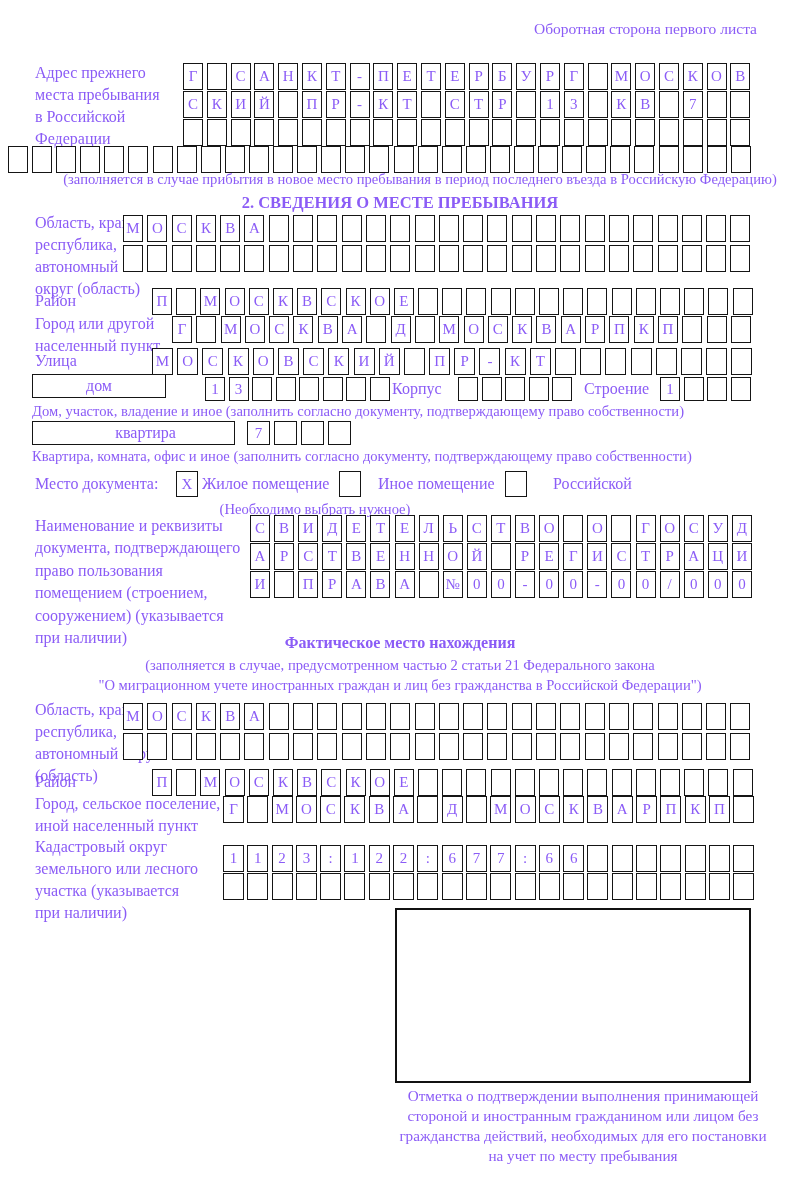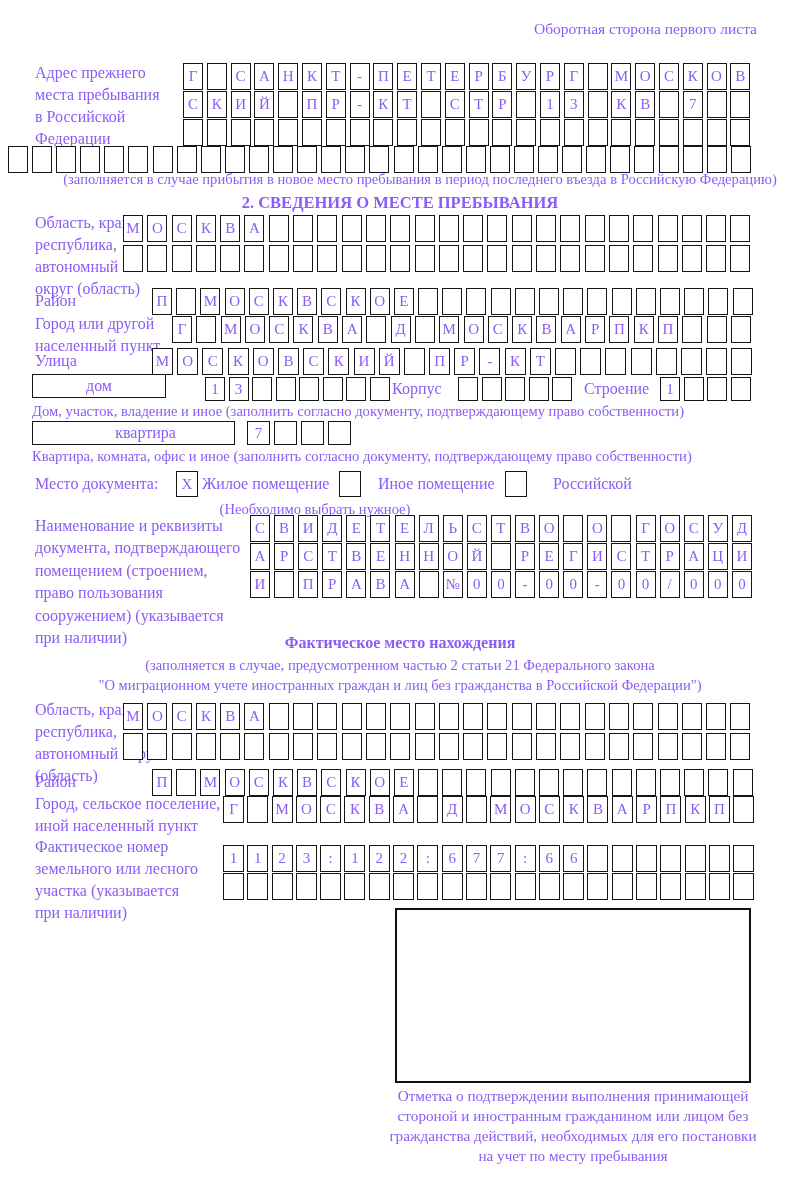--- a/index.html
+++ b/index.html
@@ -341,22 +341,22 @@
   <div class="lbl" style="left:202px;top:473px;">Жилое помещение</div>
   <div class="ckb" style="left:339px;top:471px;"></div>
   <div class="lbl" style="left:378px;top:473px;">Иное помещение</div>
   <div class="ckb" style="left:505px;top:471px;"></div>
   <div class="lbl" style="left:553px;top:473px;">Российской</div>
   <div class="note" style="left:165px;top:501px;width:300px;text-align:center;">(Необходимо выбрать нужное)</div>
 
   <div class="lbl" style="left:35px;top:515px;line-height:22.4px;">
     <div>Наименование и реквизиты</div>
     <div>документа, подтверждающего</div>
+    <div>право пользования</div>
     <div>помещением (строением,</div>
-    <div>право пользования</div>
     <div>сооружением) (указывается</div>
     <div>при наличии)</div>
   </div>
   <div class="row" style="left:250px;top:515px;gap:4.1px;">
       <span class="cb">С</span>
       <span class="cb">В</span>
       <span class="cb">И</span>
       <span class="cb">Д</span>
       <span class="cb">Е</span>
       <span class="cb">Т</span>
@@ -542,21 +542,21 @@
       <span class="cb">В</span>
       <span class="cb">А</span>
       <span class="cb">Р</span>
       <span class="cb">П</span>
       <span class="cb">К</span>
       <span class="cb">П</span>
       <span class="cb"></span>
     </div>
 
   <div class="lbl" style="left:35px;top:836px;">
-    <div>Фактическое номер</div>
+    <div>Кадастровый округ</div>
     <div>земельного или лесного</div>
     <div>участка (указывается</div>
     <div>при наличии)</div>
   </div>
   <div class="row w21" style="left:223px;top:845px;gap:3.3px;">
       <span class="cb">1</span>
       <span class="cb">1</span>
       <span class="cb">2</span>
       <span class="cb">3</span>
       <span class="cb">:</span>
@@ -597,20 +597,20 @@
       <span class="cb"></span>
       <span class="cb"></span>
       <span class="cb"></span>
       <span class="cb"></span>
       <span class="cb"></span>
       <span class="cb"></span>
       <span class="cb"></span>
     </div>
 
   <div class="bigbox"></div>
-  <div class="note" style="left:355px;top:1086px;width:436px;text-align:center;white-space:normal;line-height:20px;font-size:15.2px;">
+  <div class="note" style="left:365px;top:1086px;width:436px;text-align:center;white-space:normal;line-height:20px;font-size:15.2px;">
     <div>Отметка о подтверждении выполнения принимающей</div>
     <div>стороной и иностранным гражданином или лицом без</div>
     <div>гражданства действий, необходимых для его постановки</div>
     <div>на учет по месту пребывания</div>
   </div>
 
 </div>
 
 </body></html>

